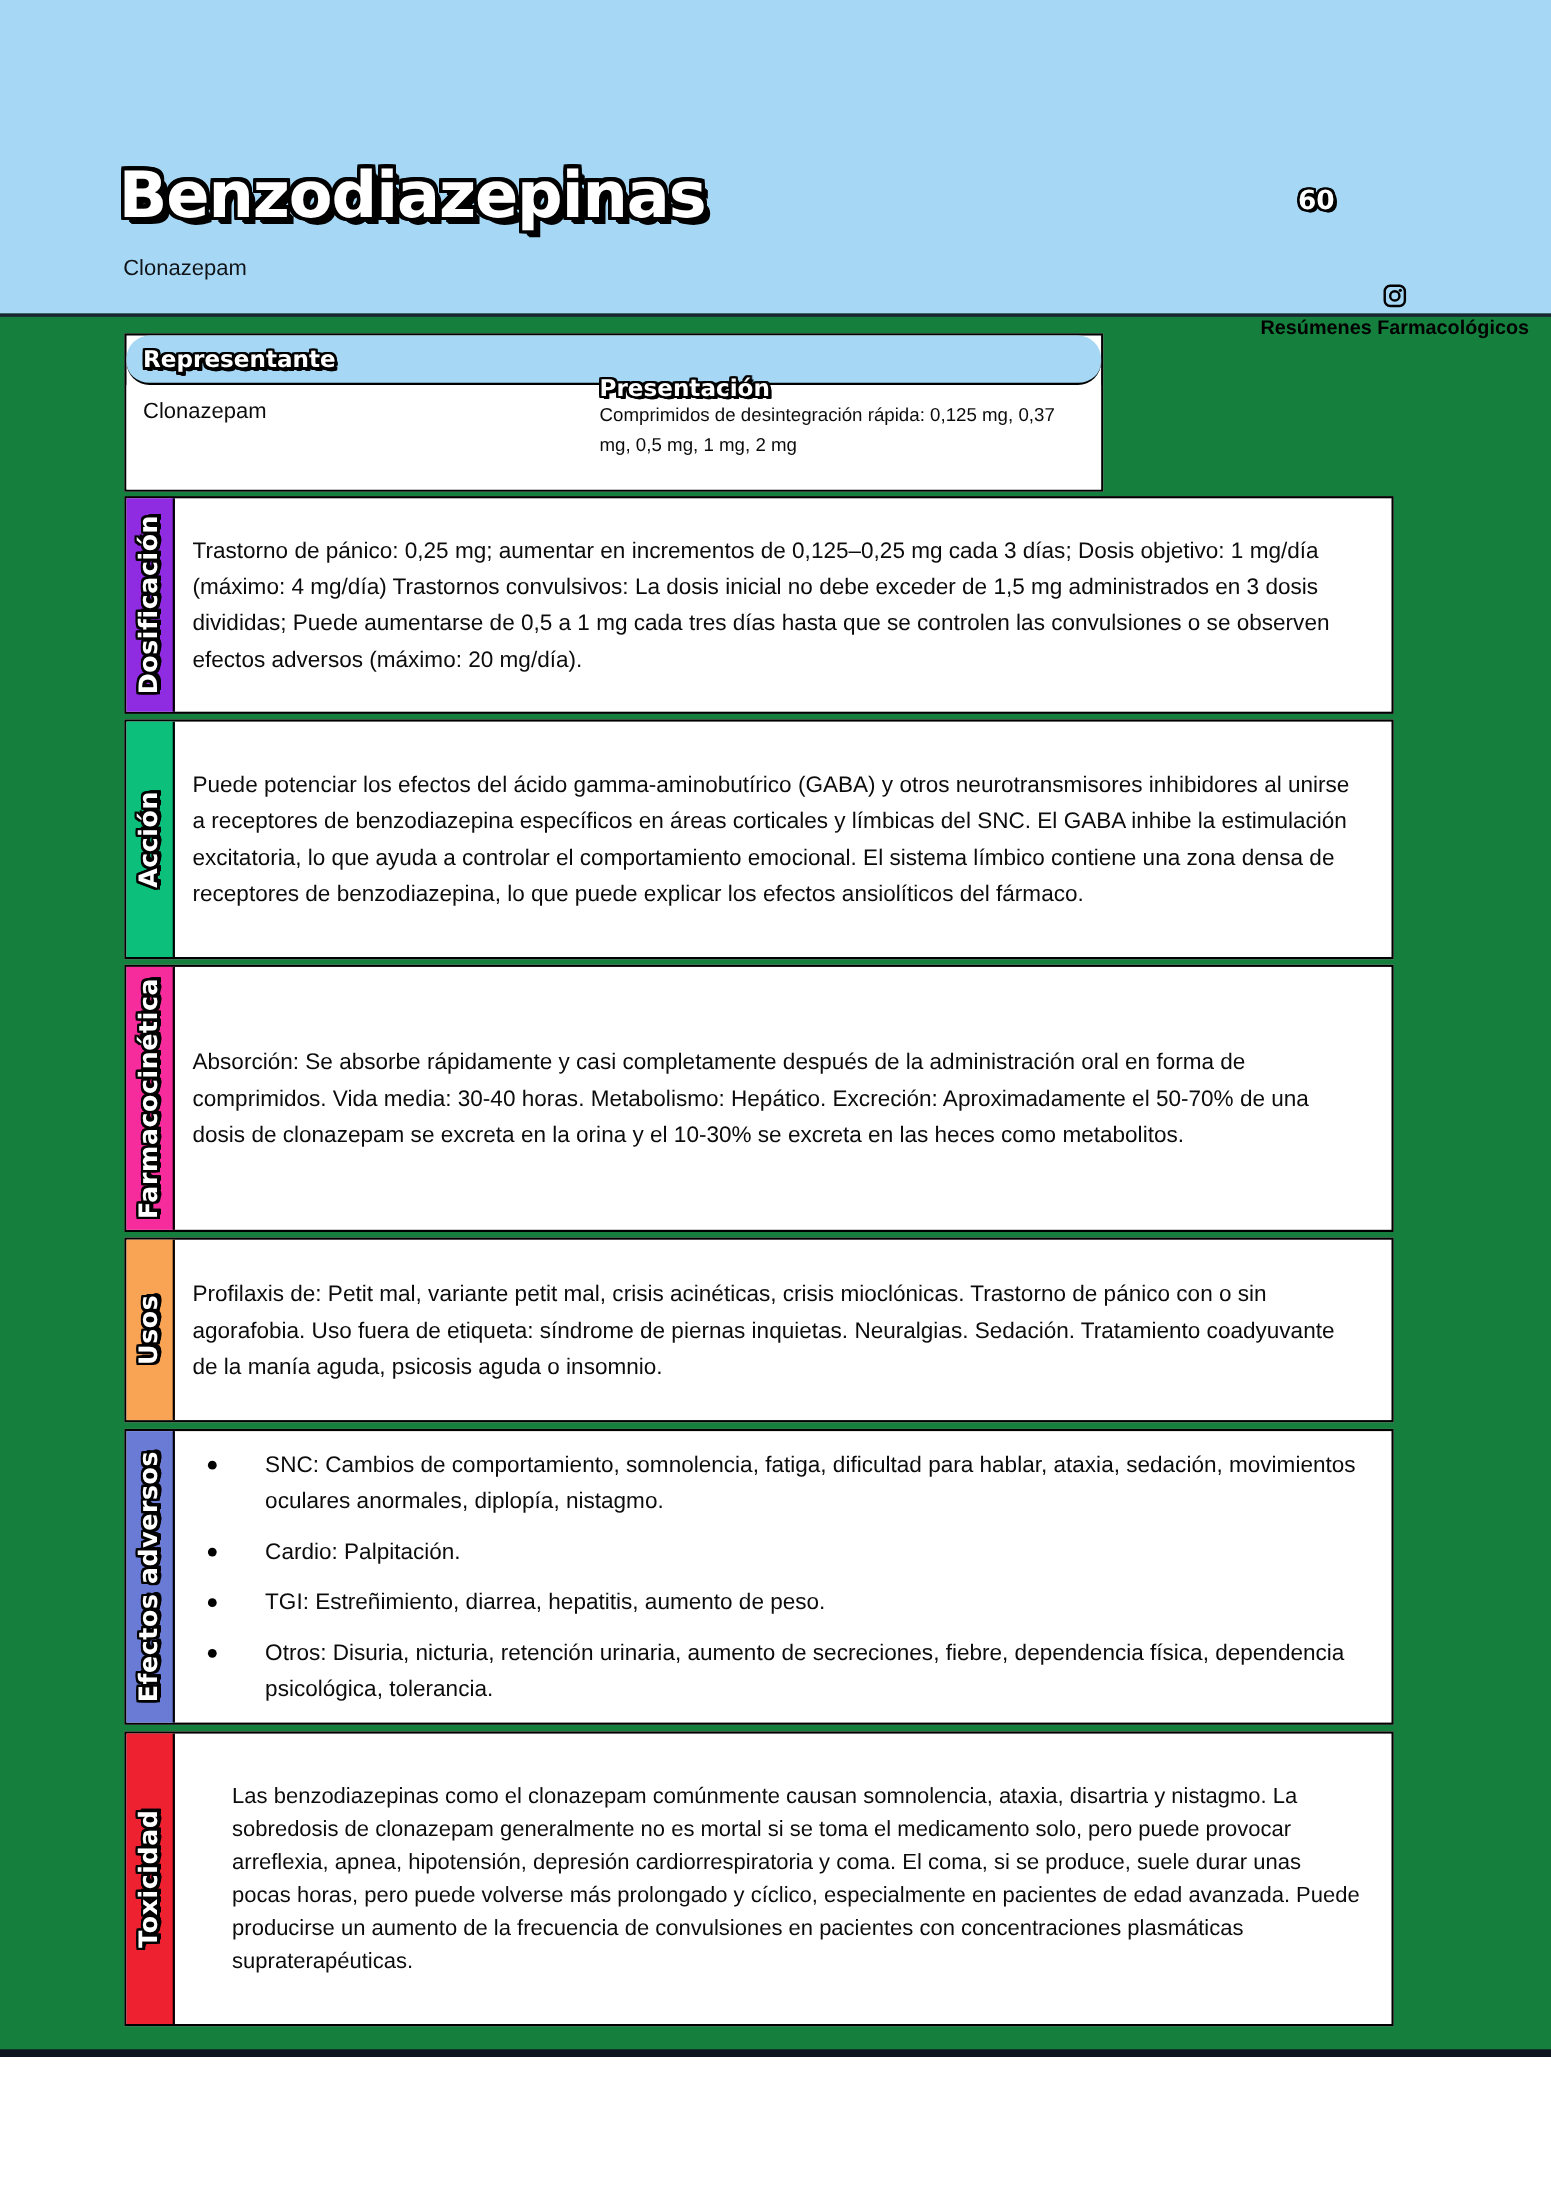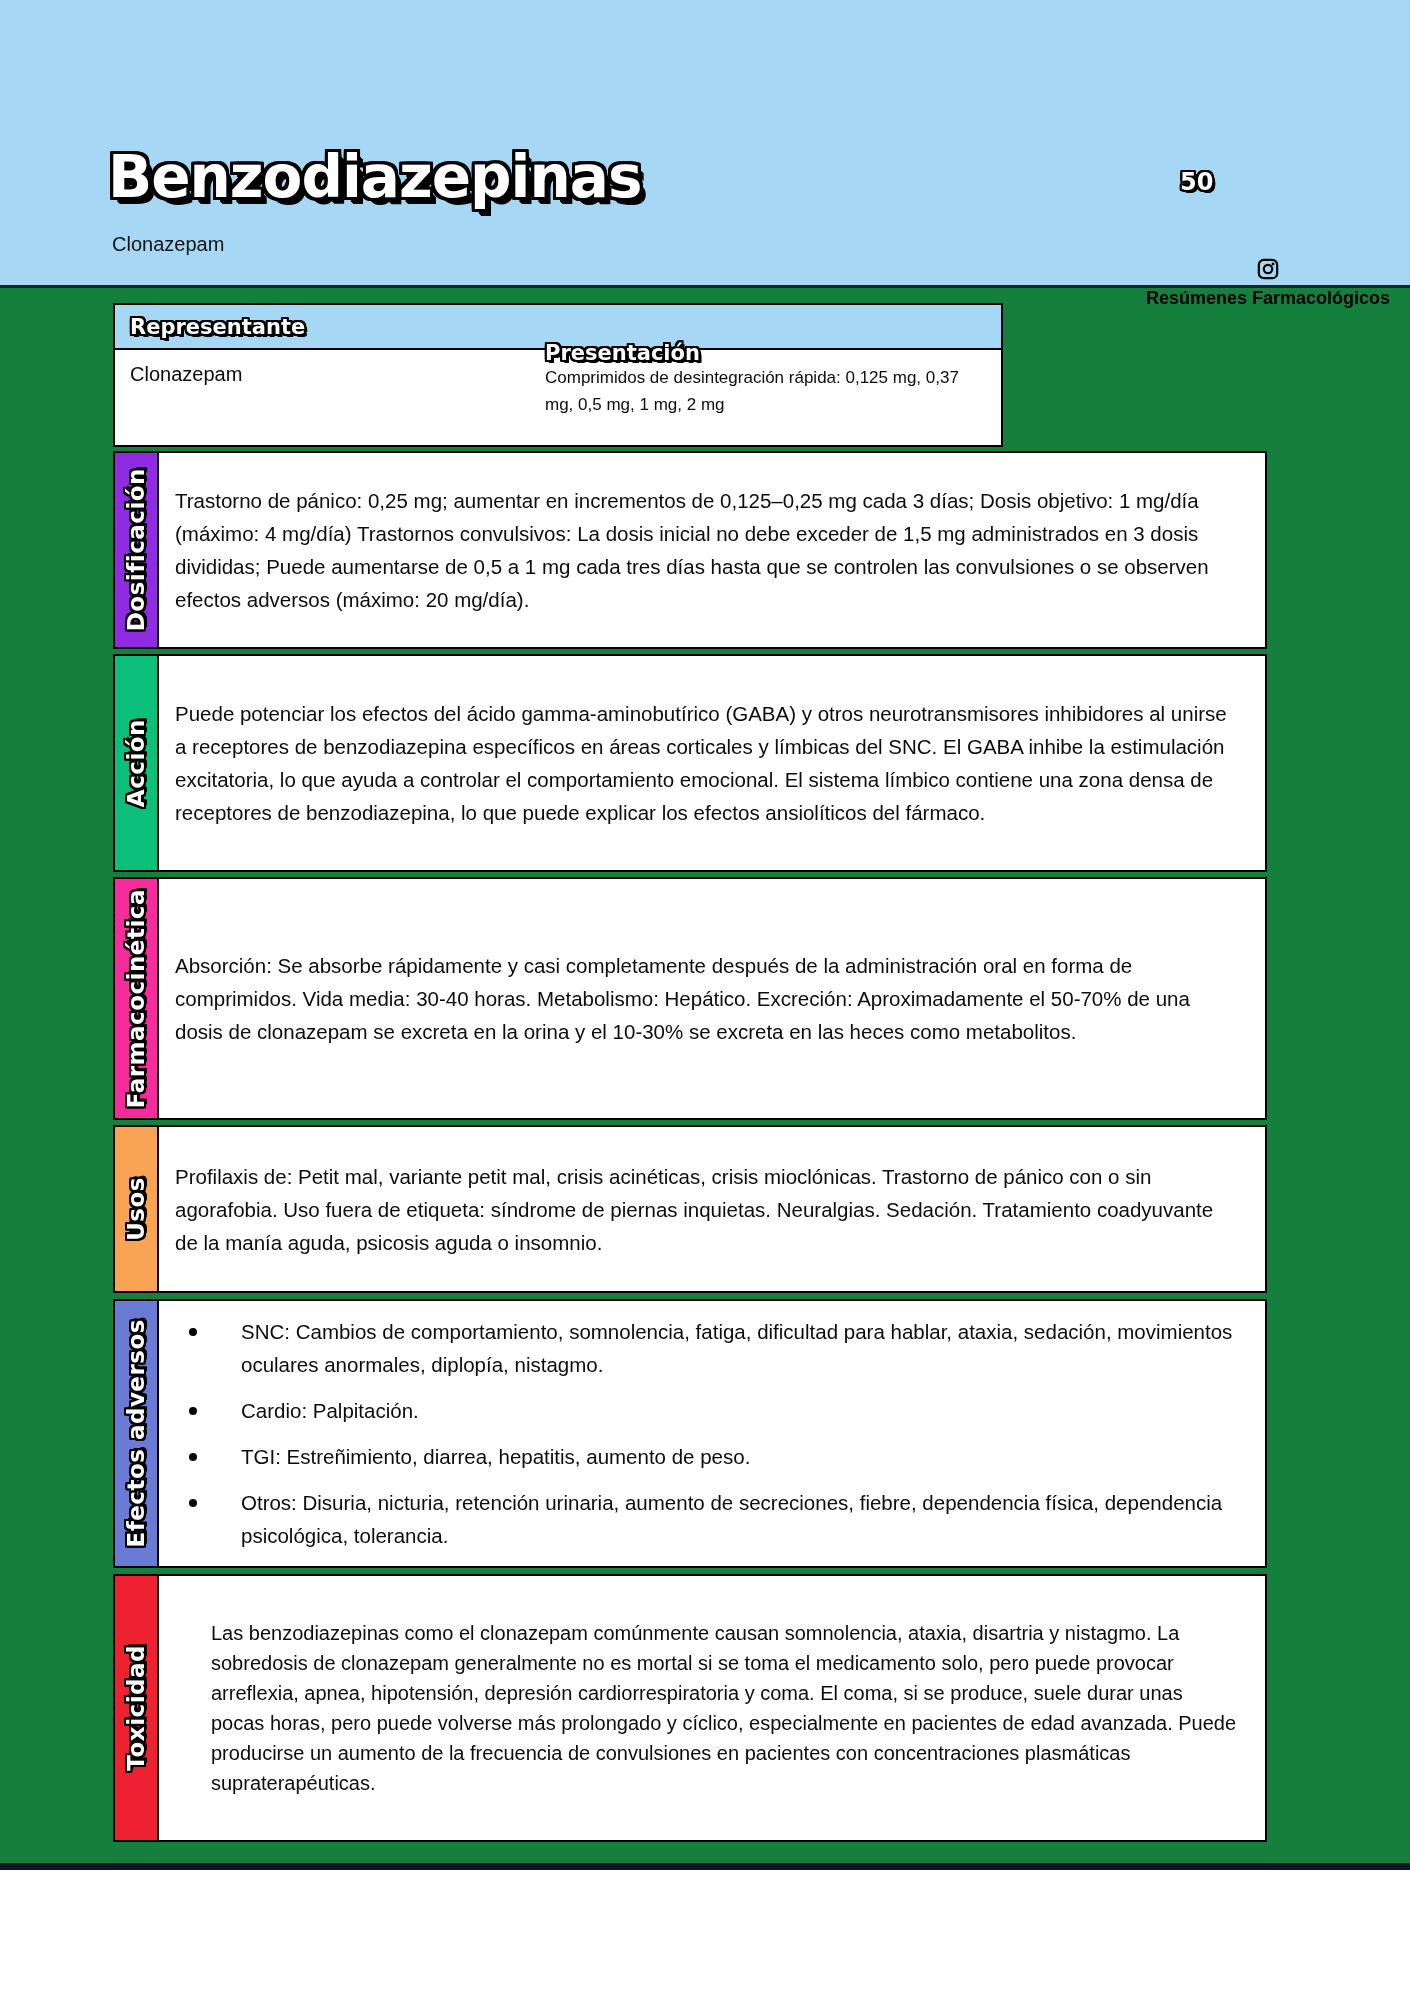--- a/index.html
+++ b/index.html
@@ -36,21 +36,21 @@
   .page-number{position:absolute;top:170px;left:1180px;font-size:24px;line-height:1;}
   .page-subtitle{position:absolute;top:233px;left:112px;font-size:20px;color:#101418;}
   .brand{position:absolute;top:258px;right:40px;display:flex;align-items:center;gap:8px;flex-direction:column;}
   .brand-name{font-size:18px;font-weight:bold;color:#000;}
 
   
   .content{position:absolute;top:303px;left:113px;width:1154px;}
 
   
   .drugtable{width:890px;border:2px solid #000;background:#fff;box-sizing:border-box;}
-  .thead{display:flex;height:45px;background:#a6d8f5;border-bottom:2px solid #000;box-sizing:border-box;}
+  .thead{display:flex;height:45px;background:#a6d8f5;border-bottom:2px solid #000;box-sizing:border-box;border-radius:21px;}
   .th{display:flex;align-items:center;font-size:21px;}
   .th.col1{flex:0 0 430px;padding-left:15px;box-sizing:border-box;}
   .th.col2{flex:1;margin-top:48px;}
   .trow{display:flex;height:95px;background:#fff;}
   .td.col1{flex:0 0 430px;padding:13px 0 0 15px;font-size:20px;color:#0c0c0c;box-sizing:border-box;}
   .td.col2{flex:1;padding:14px 18px 0 0;font-size:17px;line-height:27px;color:#0c0c0c;}
 
   
   .sec{display:flex;border:2px solid #000;background:#fff;box-sizing:border-box;}
   .sec-dosificacion{margin-top:4px;min-height:198px;}
@@ -71,21 +71,21 @@
   .bullets .btxt{font-size:20.5px;line-height:33px;color:#0c0c0c;}
 </style>
 </head>
 <body>
 
 <div class="page">
 
   <div class="top-band"></div>
 
   <h1 class="page-title">Benzodiazepinas</h1>
-  <div class="page-number bubble">50</div>
+  <div class="page-number bubble">60</div>
   <div class="page-subtitle">Clonazepam</div>
 
   <div class="brand">
     <span style="display:inline-flex;">
       <svg width="22" height="22" viewBox="0 0 24 24">
         <rect x="2" y="2" width="20" height="20" rx="5.5" fill="none" stroke="#000" stroke-width="2.4"></rect>
         <circle cx="12" cy="12" r="4.6" fill="none" stroke="#000" stroke-width="2.4"></circle>
         <circle cx="17.5" cy="6.5" r="1.6" fill="#000"></circle>
       </svg>
     </span>

